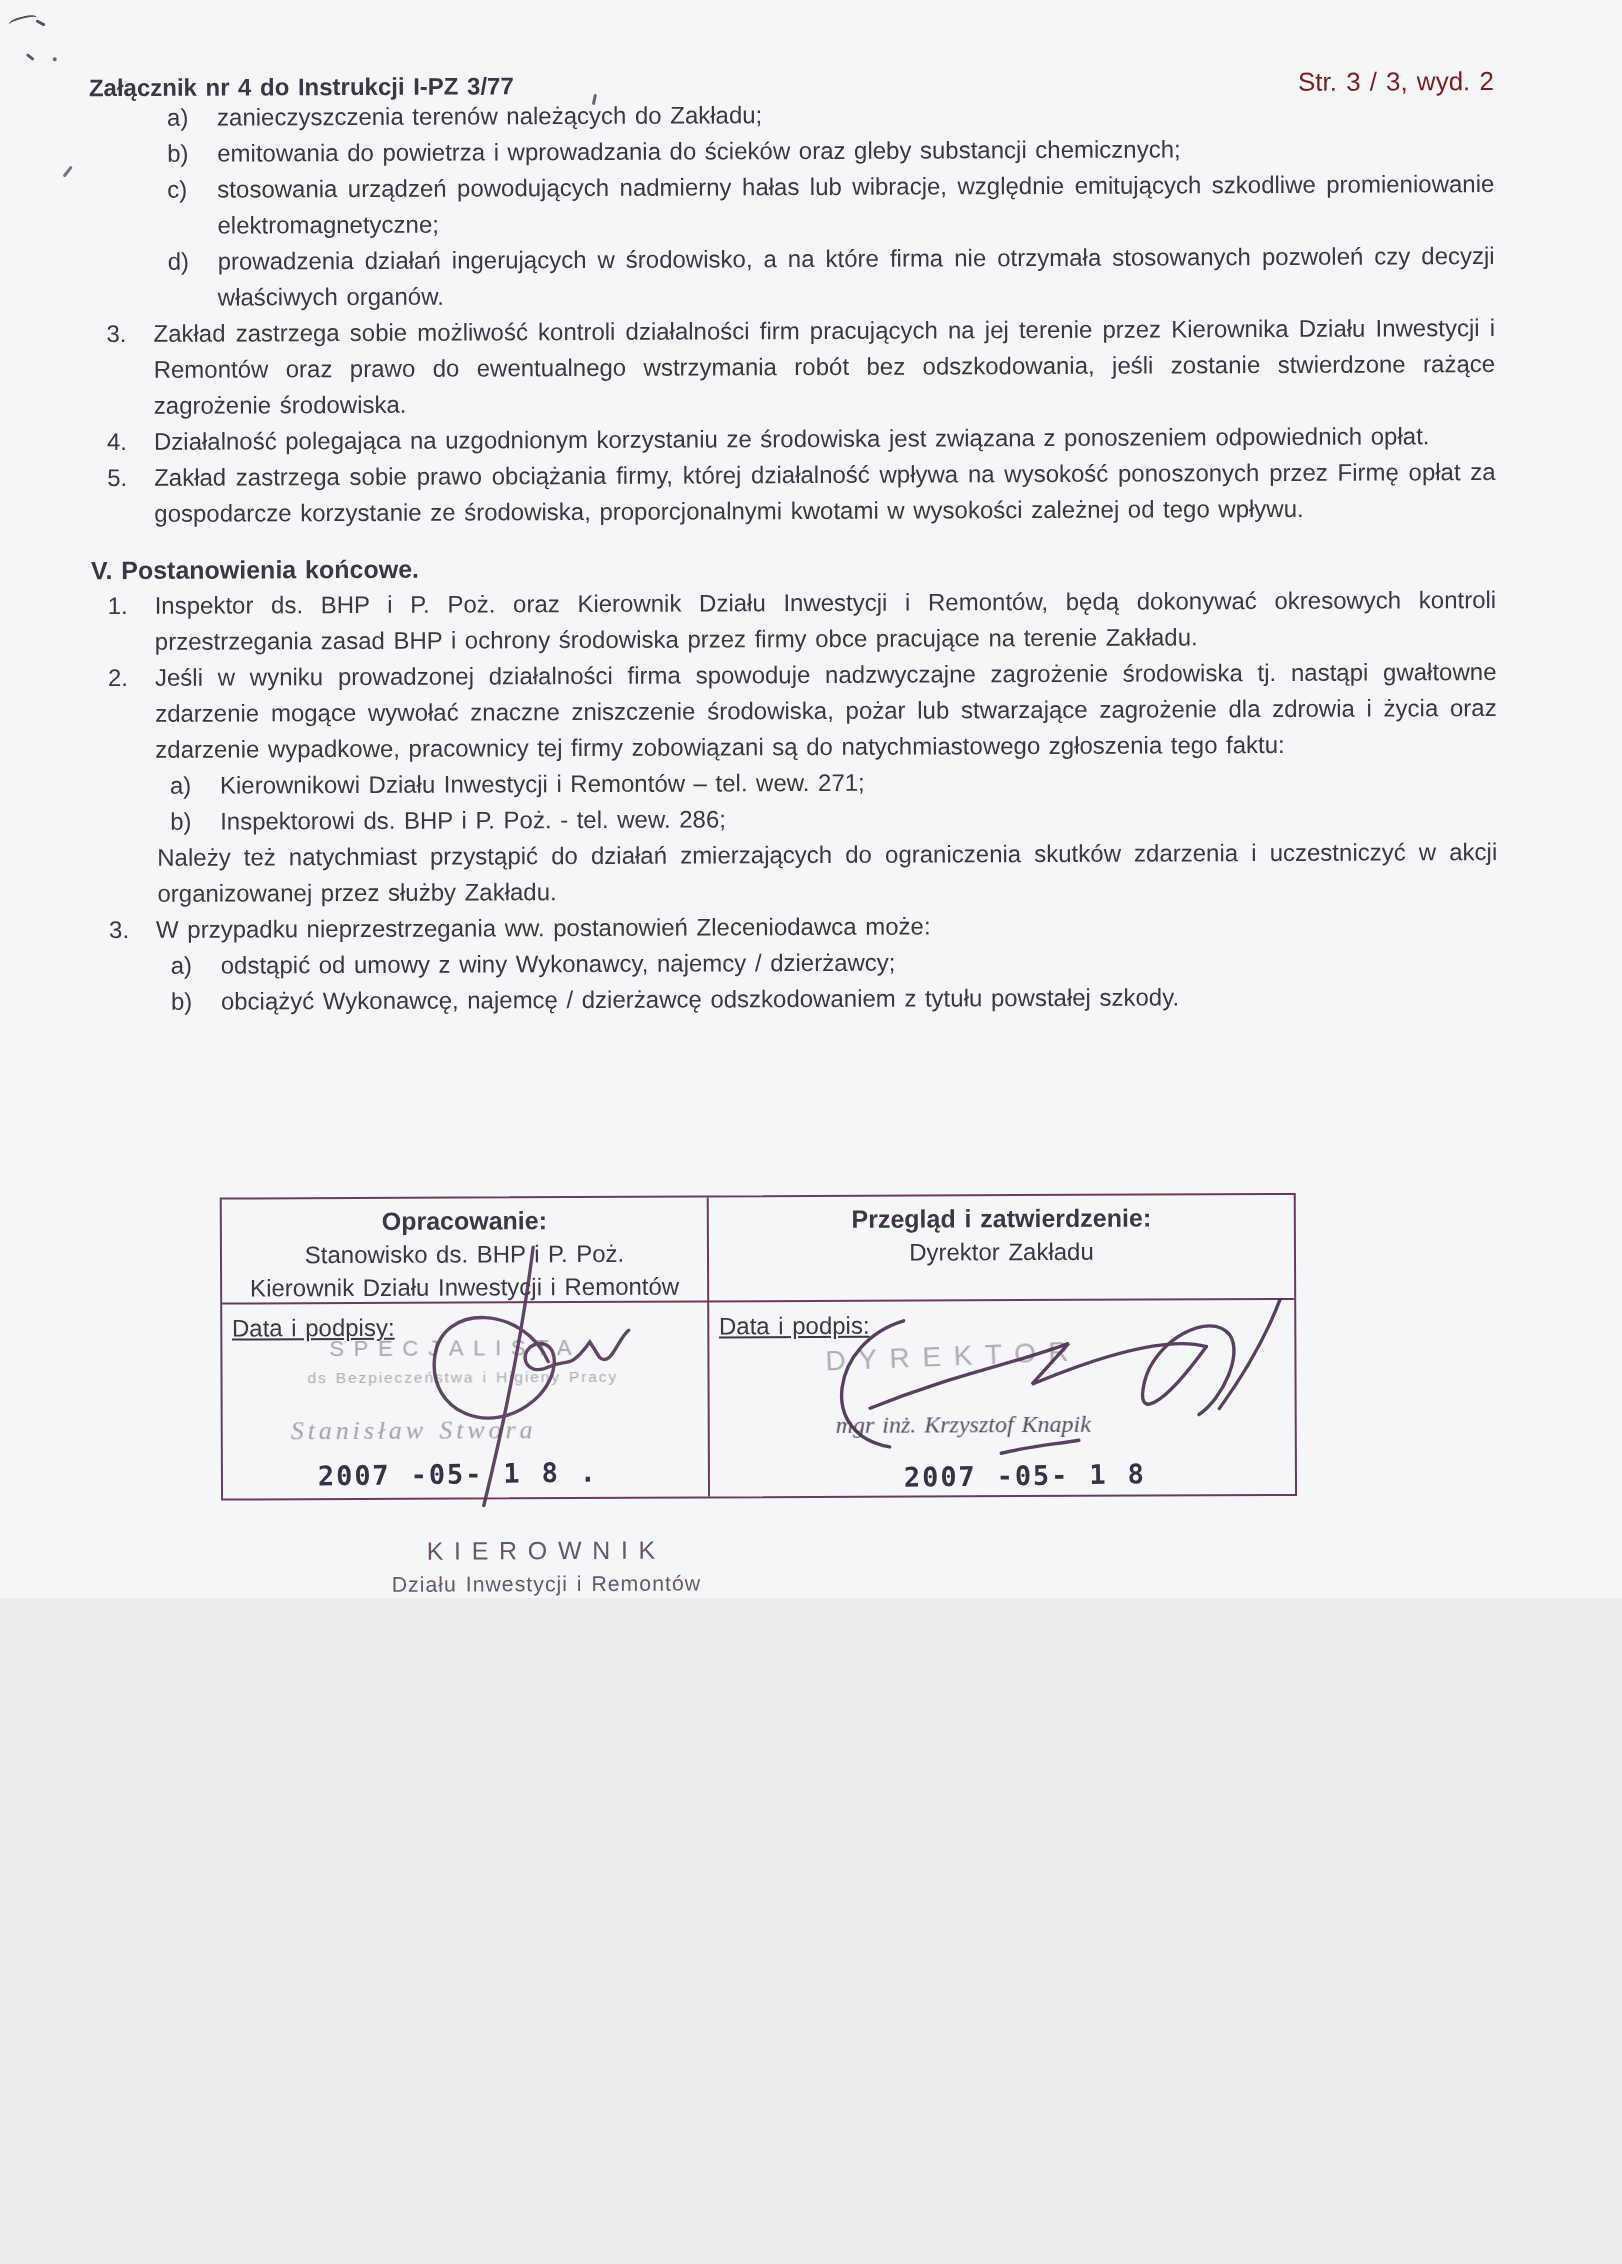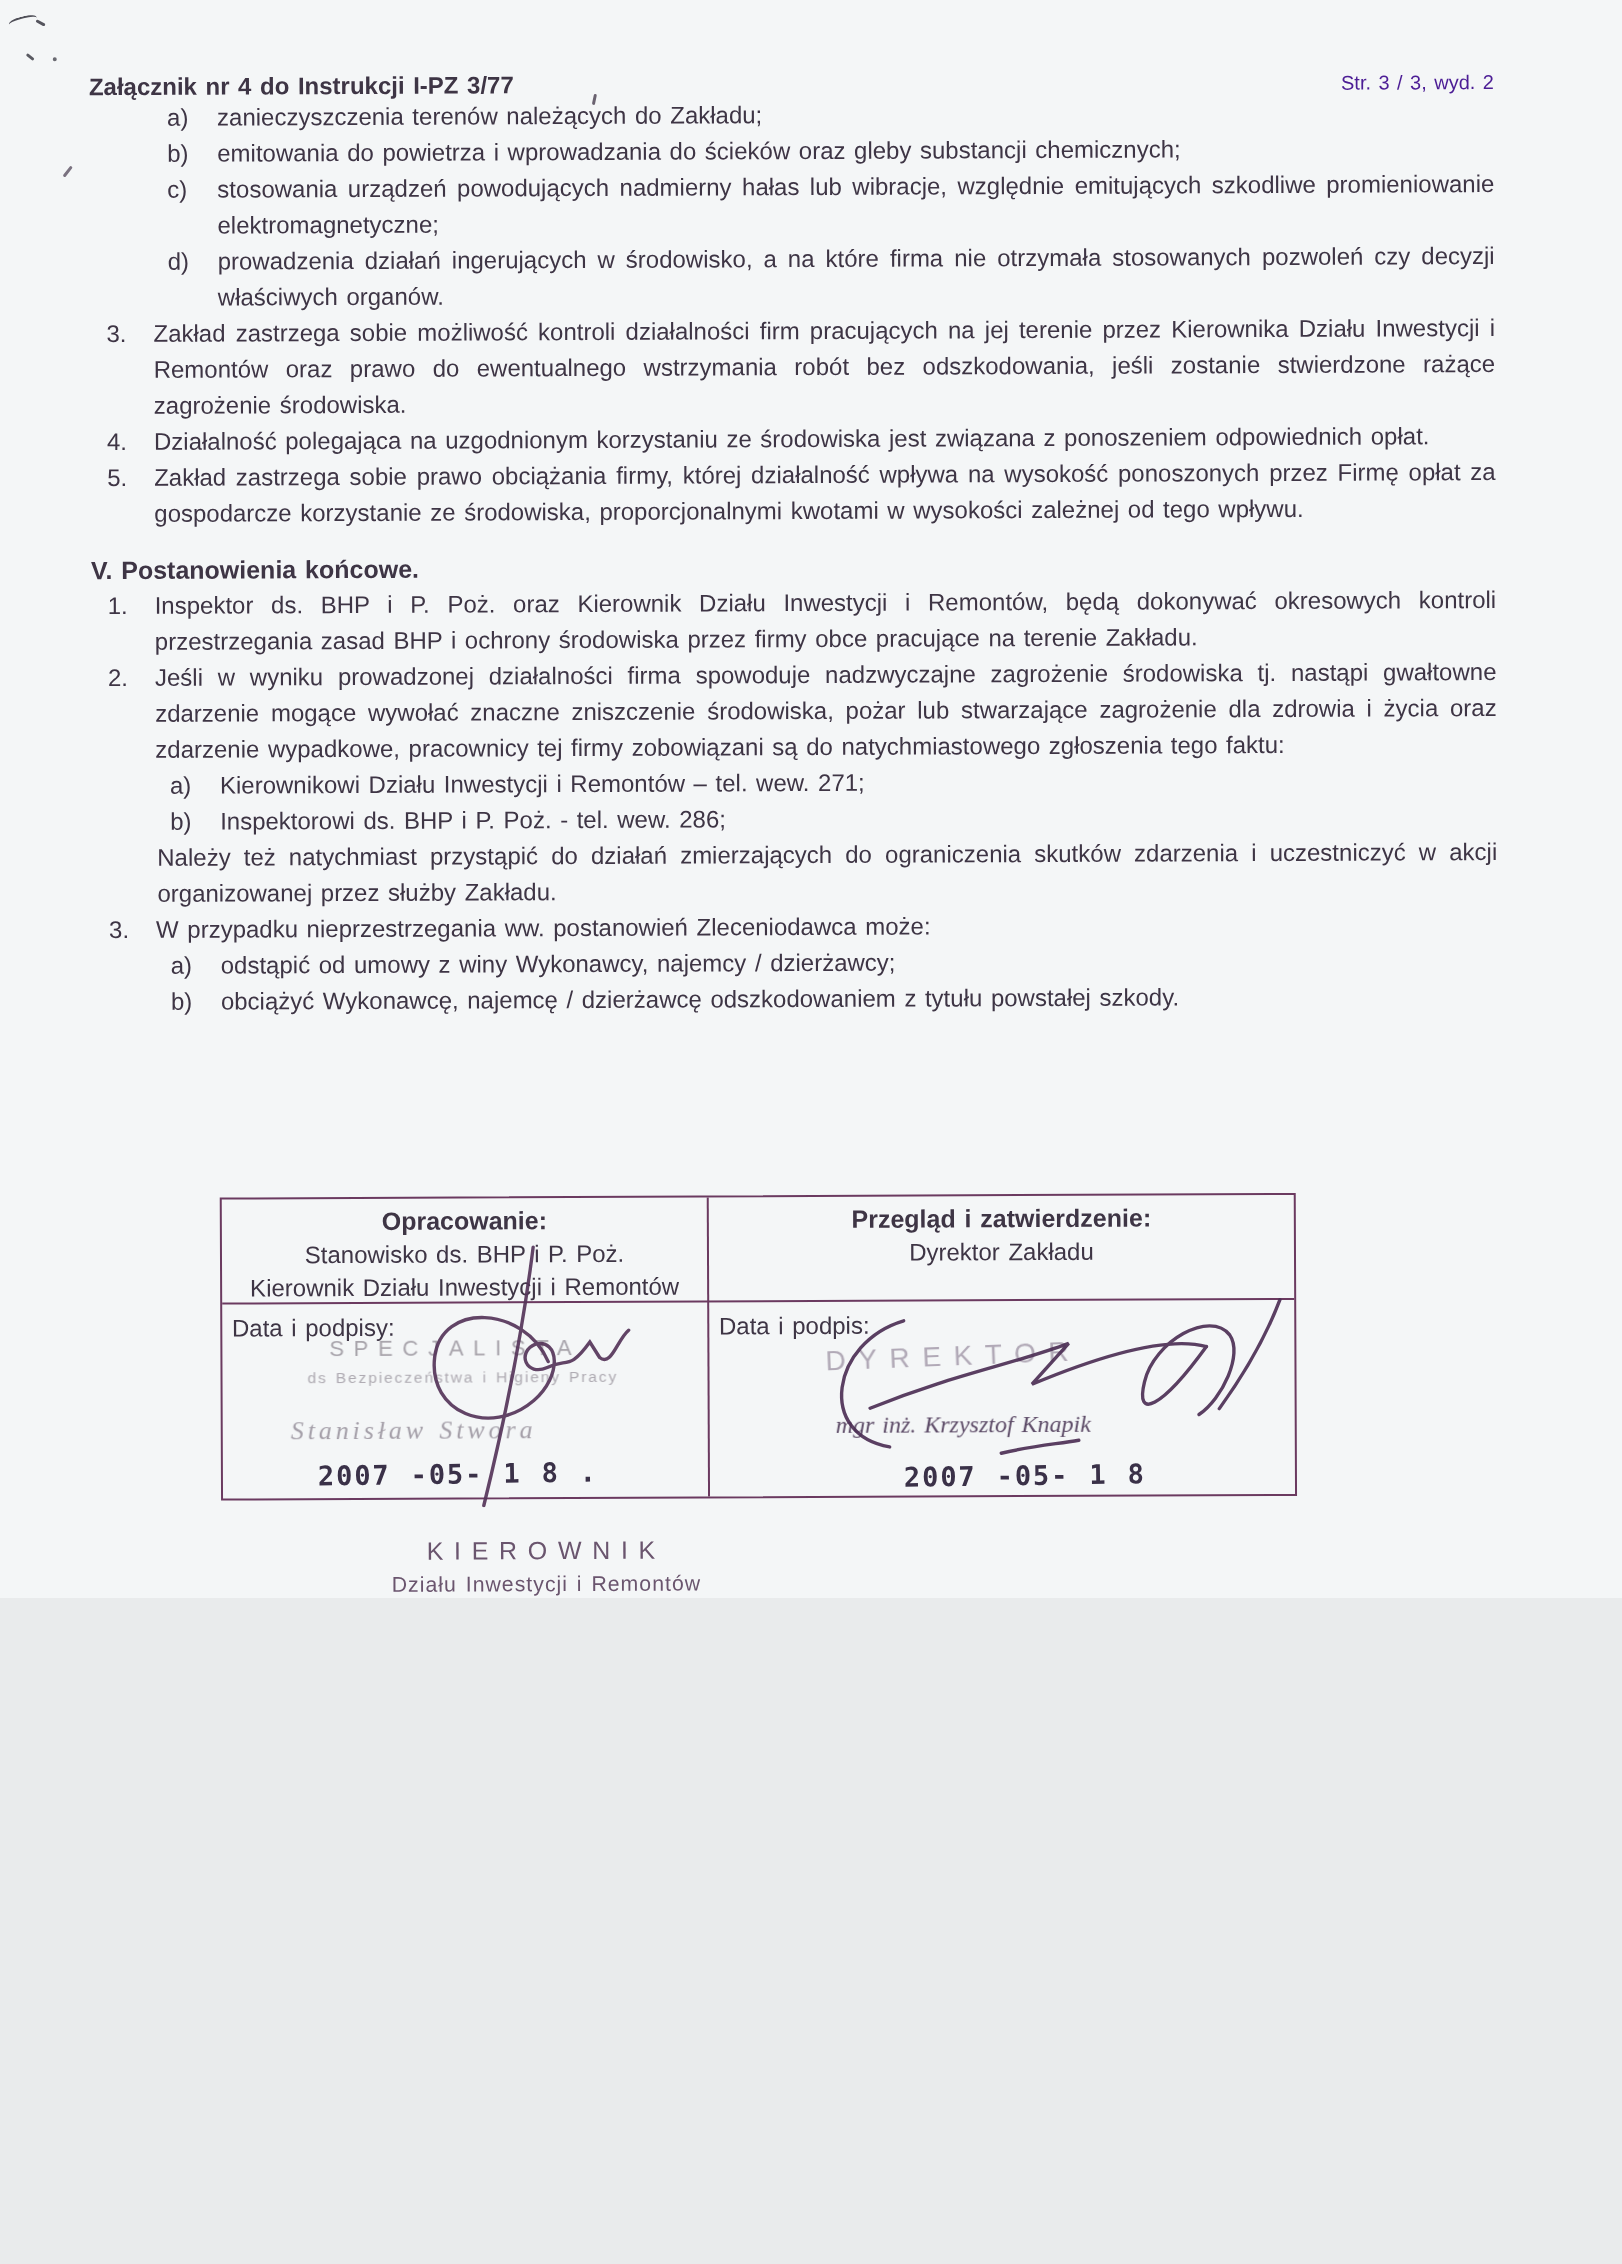--- a/index.html
+++ b/index.html
@@ -10,21 +10,21 @@
     background:#f4f6f7;
     overflow:hidden;
     color:#3e3545;
     font-family:"Liberation Sans",sans-serif;
     font-size:24px;line-height:36px;
     word-spacing:1.9px;
   }
   .tilt{position:absolute;inset:0;transform:rotate(-0.25deg);}
   .doc-header{position:absolute;top:66px;left:92px;width:1405px;display:flex;justify-content:space-between;align-items:baseline;}
   .doc-title{font-weight:bold;font-size:24px;}
-  .page-info{font-size:20px;color:#4c1d95;}
+  .page-info{font-size:26px;color:#7f1d1d;}
   .content{position:absolute;top:97px;left:92px;width:1405px;}
   .row{display:flex;}
   .row .mk{flex:none;}
   .row .tx{flex:1;}
   .just .tx{text-align:justify;}
   .num{padding-left:16.5px;}
   .num .mk{width:47px;}
   .let{padding-left:78px;}
   .let .mk{width:50px;}
   .cont{padding-left:65px;}
@@ -32,21 +32,21 @@
   
   .sig-table{position:absolute;left:218px;top:1195px;width:1072px;height:299px;border:2.9px solid #6b3a60;}
   .sig-col-divider{position:absolute;left:485px;top:0;bottom:0;width:1.9px;background:#6b3a60;}
   .sig-row-divider{position:absolute;left:0;right:0;top:103px;height:1.9px;background:#6b3a60;}
   .cell{position:absolute;box-sizing:border-box;}
   .cell-tl{left:0;top:0;width:485px;height:103px;text-align:center;padding-top:5.8px;line-height:33px;}
   .cell-tr{left:487px;top:0;right:0;height:103px;text-align:center;padding-top:5.8px;line-height:33px;}
   .cell-bl{left:0;top:105px;width:485px;bottom:0;padding:5.8px 0 0 9.7px;}
   .cell-br{left:487px;top:105px;right:0;bottom:0;padding:5.8px 0 0 9.7px;}
   .cell-head{font-weight:bold;font-size:25px;}
-  .sig-label{font-size:24px;}
+  .sig-label{font-size:24px;text-decoration:underline;}
   .stamp{position:absolute;white-space:nowrap;filter:blur(0.5px);}
   .stamp-spec1{left:107px;top:27px;font-size:22px;letter-spacing:9.7px;color:rgba(104,94,108,.55);}
   .stamp-spec2{left:85px;top:56px;font-size:15.5px;letter-spacing:1.9px;color:rgba(104,94,108,.5);}
   .stamp-name-faint{left:68px;top:109px;font-family:"Liberation Serif",serif;font-style:italic;font-size:26px;letter-spacing:3.9px;color:rgba(110,100,115,.6);}
   .stamp-dyrektor{left:116px;top:37px;font-size:28px;letter-spacing:12.6px;color:rgba(95,75,105,.45);transform:rotate(-2deg);}
   .stamp-knapik{left:126px;top:105px;font-family:"Liberation Serif",serif;font-style:italic;font-size:24px;color:rgba(66,45,78,.85);filter:blur(0.3px);}
   .date-stamp{position:absolute;font-family:"DejaVu Sans Mono",monospace;font-weight:bold;font-size:27px;letter-spacing:1.9px;color:#3a3148;transform:rotate(-0.6deg);white-space:nowrap;}
   .date-left{left:95px;top:153px;}
   .date-right{left:194px;top:157px;}
   .sig-svg{position:absolute;pointer-events:none;}

